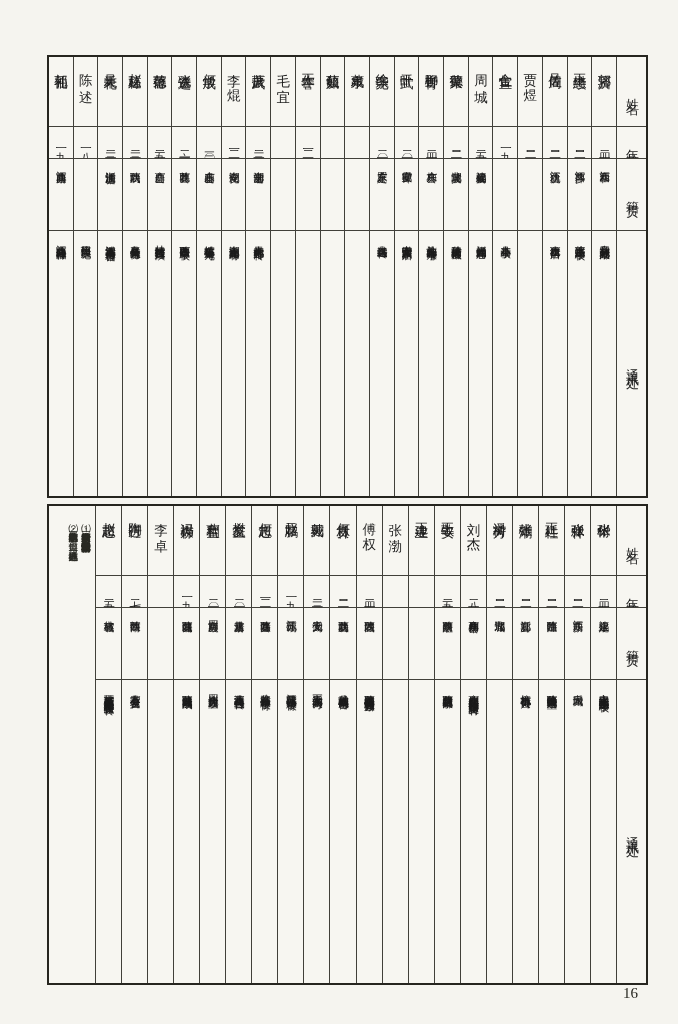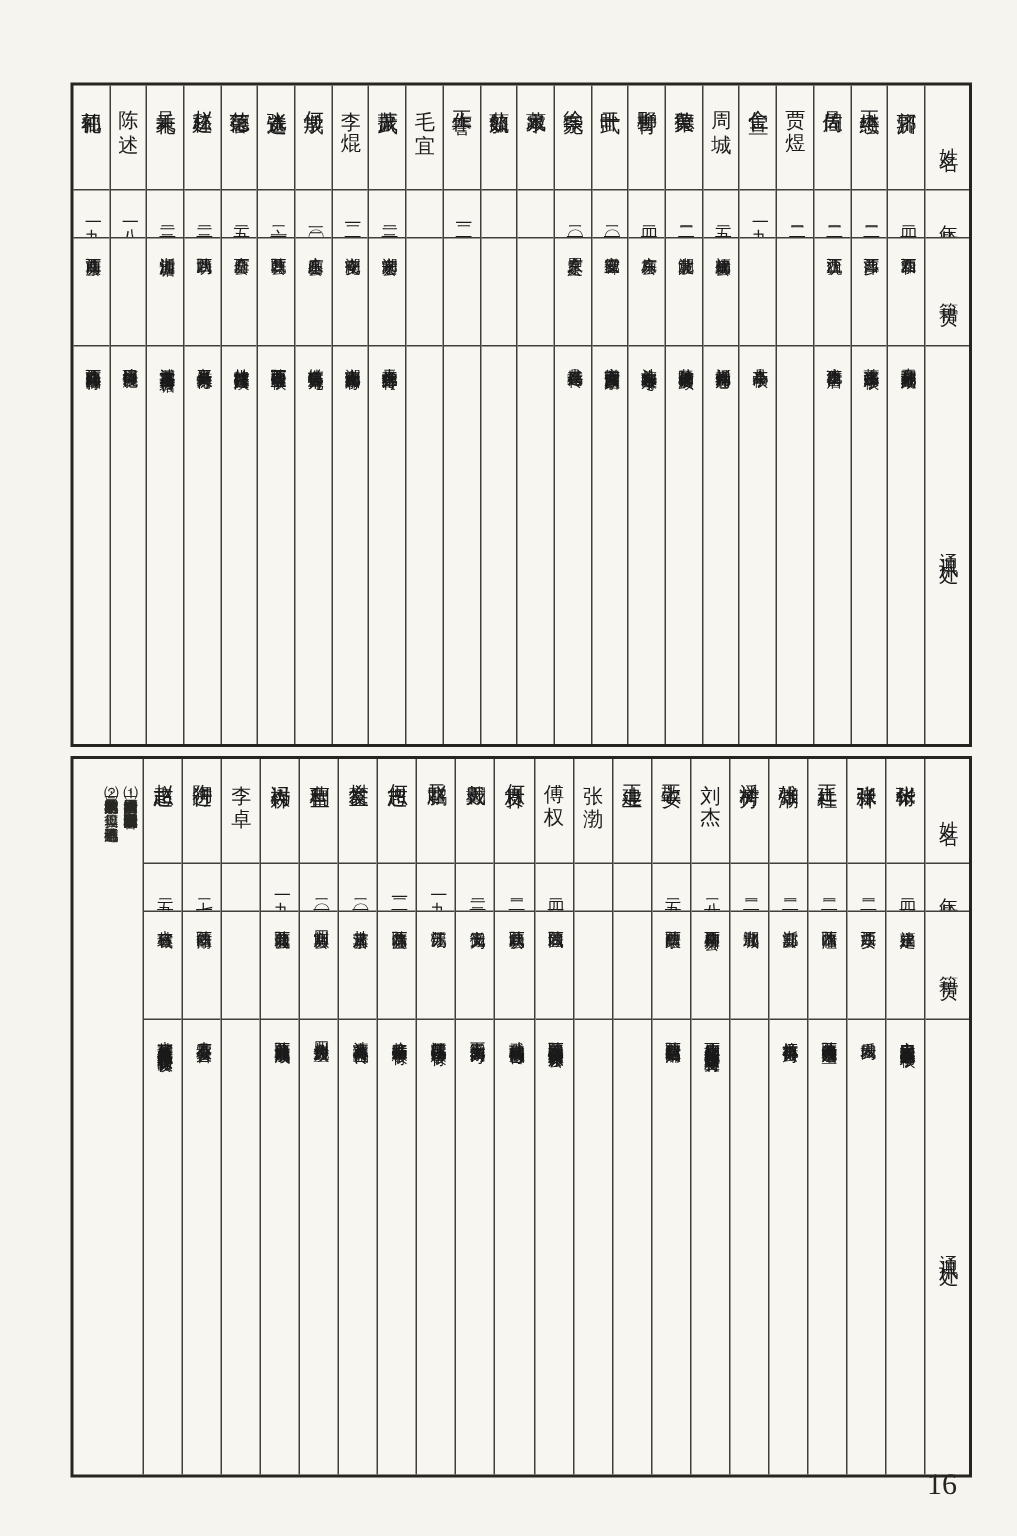--- a/index.html
+++ b/index.html
@@ -59,21 +59,21 @@
 
   .hcell { align-items: center; justify-content: center; padding: 0; }
   .hdr-text { font-size: 13px; letter-spacing: 4px; }
 
   .note-wrap { height: 100%; font-size: 9.5px; line-height: 1.25; letter-spacing: 0; color: #2a2a24; }
   .note-line { margin: 0 1px; }
 
   .page-number {
     position: absolute;
     right: 40px; bottom: 22px;
-    font-size: 20px;
+    font-size: 15px;
     color: #26251f;
   }
 </style>
 </head>
 <body>
 
 <div class="page">
   <div class="band" id="band-top">
       <div class="col header-col">
         <div class="cell cell-name hcell">

